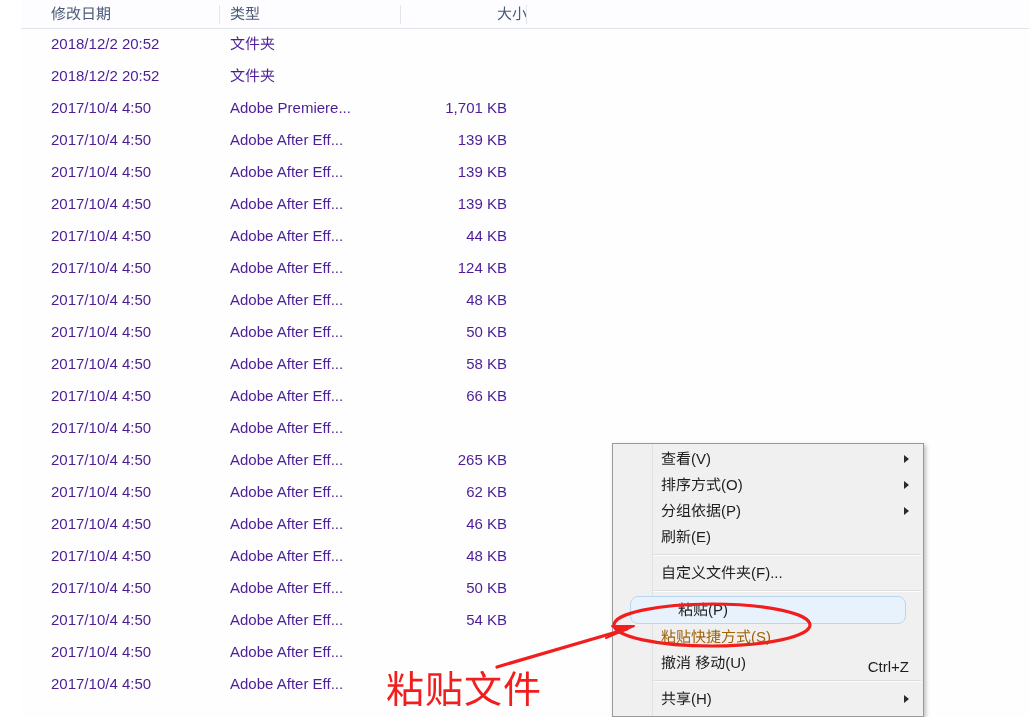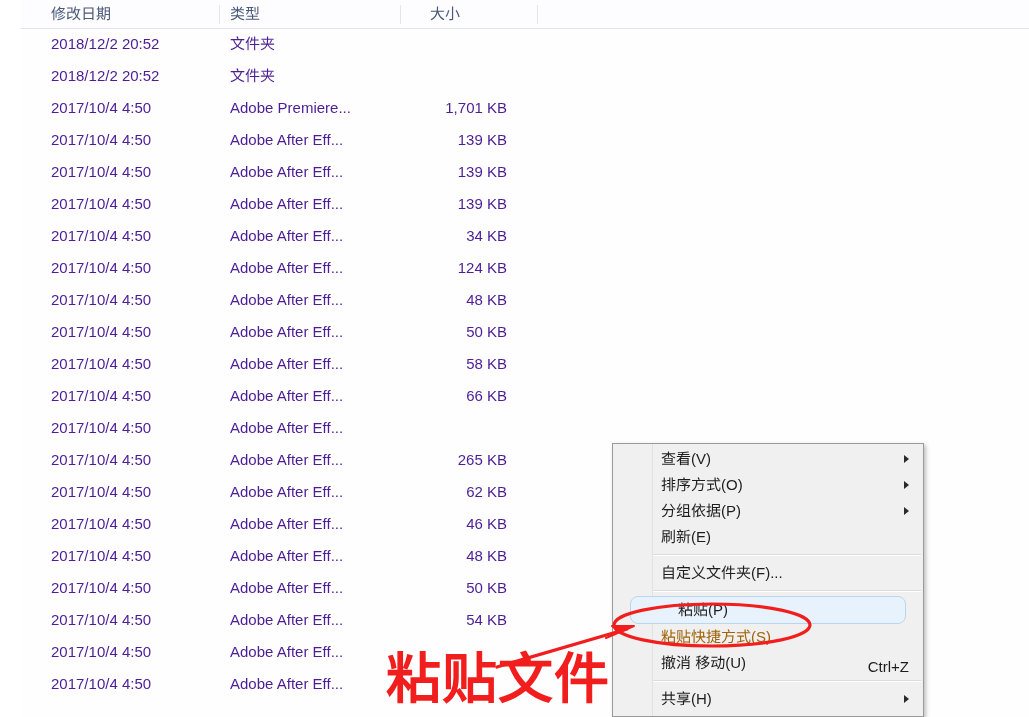--- a/index.html
+++ b/index.html
@@ -48,21 +48,21 @@
   }
   .col-head .divider {
     position: absolute;
     right: 0; top: 5px;
     width: 1px;
     height: 19px;
     background: #e3e5ee;
   }
   #col-head-date  { left: 20px;  width: 179px; }
   #col-head-type  { left: 199px; width: 181px; }
-  #col-head-size  { left: 399px; width: 118px; }
+  #col-head-size  { left: 388px; width: 118px; text-align: right; }
 
   #file-rows {
     position: absolute;
     left: 0;
     top: 28px;
     width: 1029px;
   }
   .file-row {
     position: relative;
     height: 32px;
@@ -171,24 +171,24 @@
   #annotation-layer {
     position: absolute;
     left: 0; top: 0;
     width: 1029px; height: 717px;
     pointer-events: none;
     z-index: 50;
   }
   #annotation-label {
     position: absolute;
     left: 386px;
-    top: 652px;
-    font-size: 55px;
+    top: 671px;
+    font-size: 38px;
     line-height: 1;
-    font-weight: 700;
+    font-weight: 400;
     color: #f21e1e;
     font-family: "DejaVu Sans", "Liberation Sans", sans-serif;
     text-shadow:
       -1.5px -1.5px 0 #ffffff,
        1.5px -1.5px 0 #ffffff,
       -1.5px  1.5px 0 #ffffff,
        1.5px  1.5px 0 #ffffff,
        0 0 4px #ffffff;
     white-space: nowrap;
     letter-spacing: 1px;
@@ -241,21 +241,21 @@
         <span class="cell-size">139 KB</span>
       </div>
       <div class="file-row">
         <span class="cell-date">2017/10/4 4:50</span>
         <span class="cell-type">Adobe After Eff...</span>
         <span class="cell-size">139 KB</span>
       </div>
       <div class="file-row">
         <span class="cell-date">2017/10/4 4:50</span>
         <span class="cell-type">Adobe After Eff...</span>
-        <span class="cell-size">34 KB</span>
+        <span class="cell-size">44 KB</span>
       </div>
       <div class="file-row">
         <span class="cell-date">2017/10/4 4:50</span>
         <span class="cell-type">Adobe After Eff...</span>
         <span class="cell-size">124 KB</span>
       </div>
       <div class="file-row">
         <span class="cell-date">2017/10/4 4:50</span>
         <span class="cell-type">Adobe After Eff...</span>
         <span class="cell-size">48 KB</span>

